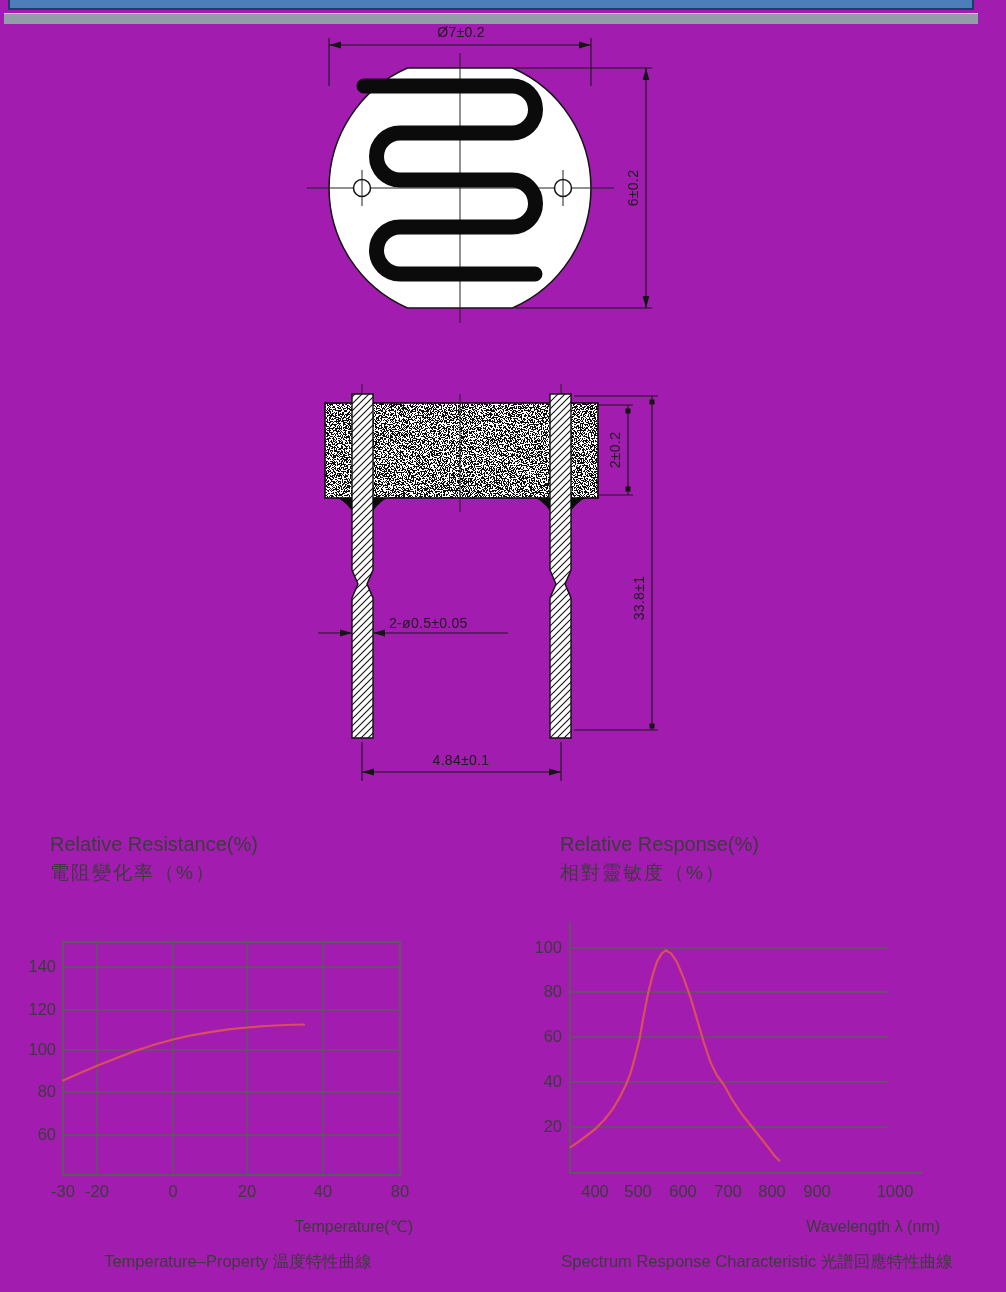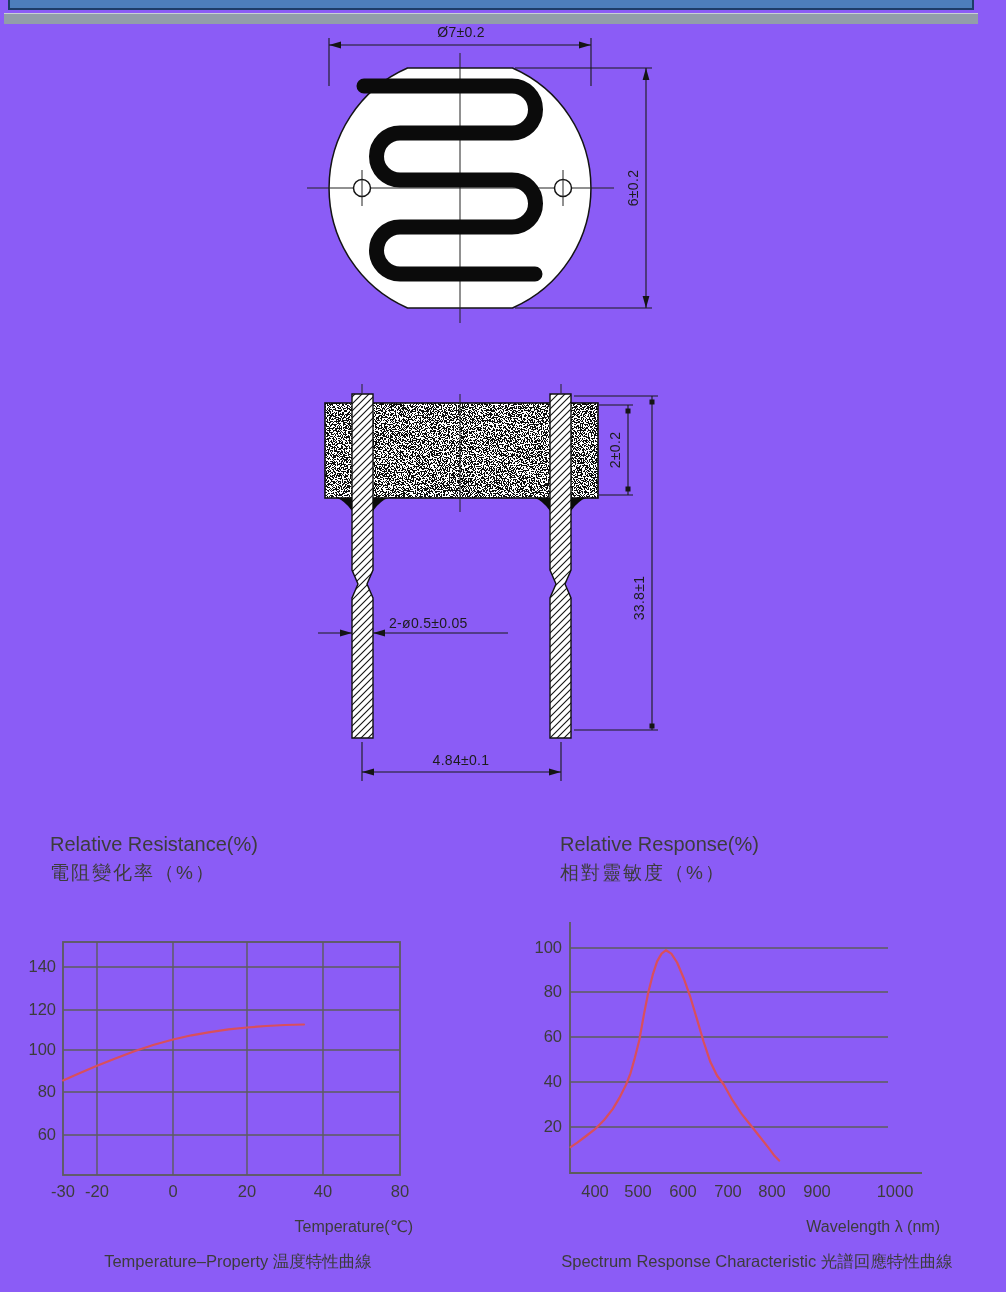--- a/index.html
+++ b/index.html
@@ -1,16 +1,16 @@
 <!DOCTYPE html>
 <html><head>
 <meta charset="utf-8">
 <style>
   html,body{margin:0;padding:0;background:#fff;}
-  #page{position:relative;width:1006px;height:1292px;background:#8b5cf6;overflow:hidden;
+  #page{position:relative;width:1006px;height:1292px;background:#a21caf;overflow:hidden;
         font-family:"Liberation Sans",sans-serif;}
   #blue-bar{position:absolute;left:8px;top:0;width:966px;height:10px;box-sizing:border-box;
         background:#4d7ebc;border-left:2px solid #1d3c68;border-right:2px solid #1d3c68;
         border-bottom:2px solid #1d3c68;}
   #gray-bar{position:absolute;left:4px;top:13px;width:974px;height:10px;background:#929da9;
         border-top:1px solid #c8cfd6;}
   svg{position:absolute;left:0;top:0;}
   svg text{font-family:"Liberation Sans","DejaVu Sans",sans-serif;}
   .dim{font-size:14px;fill:#1c1c1c;letter-spacing:.3px;}
   .tick{font-size:16.5px;fill:#3c3c3c;}

